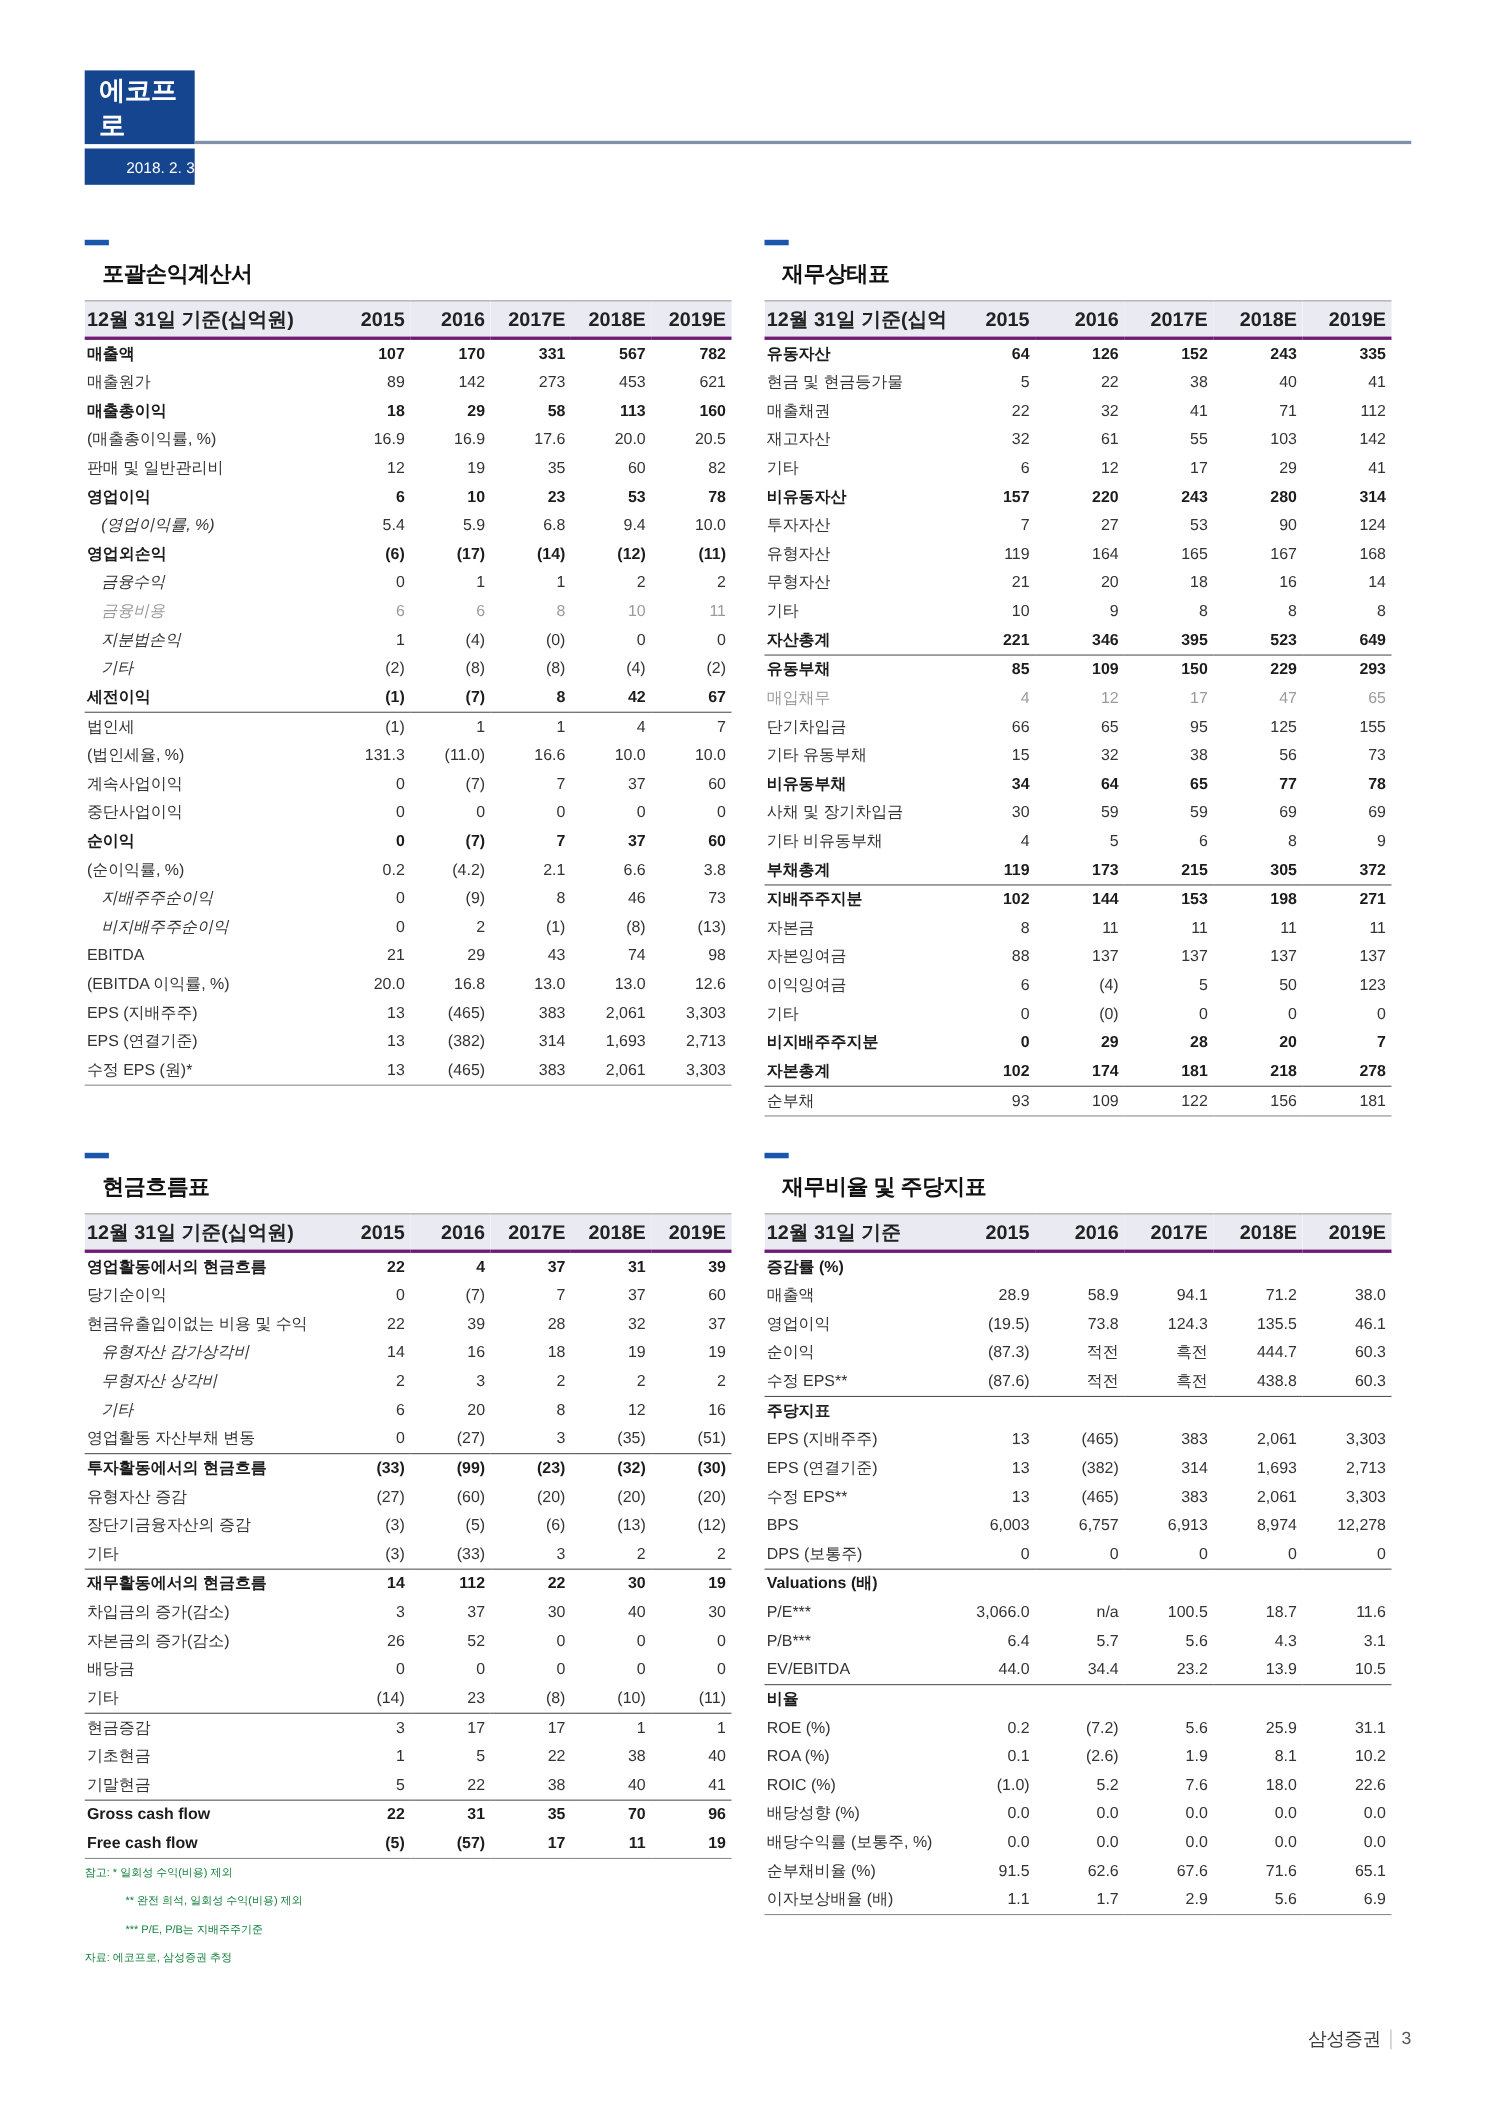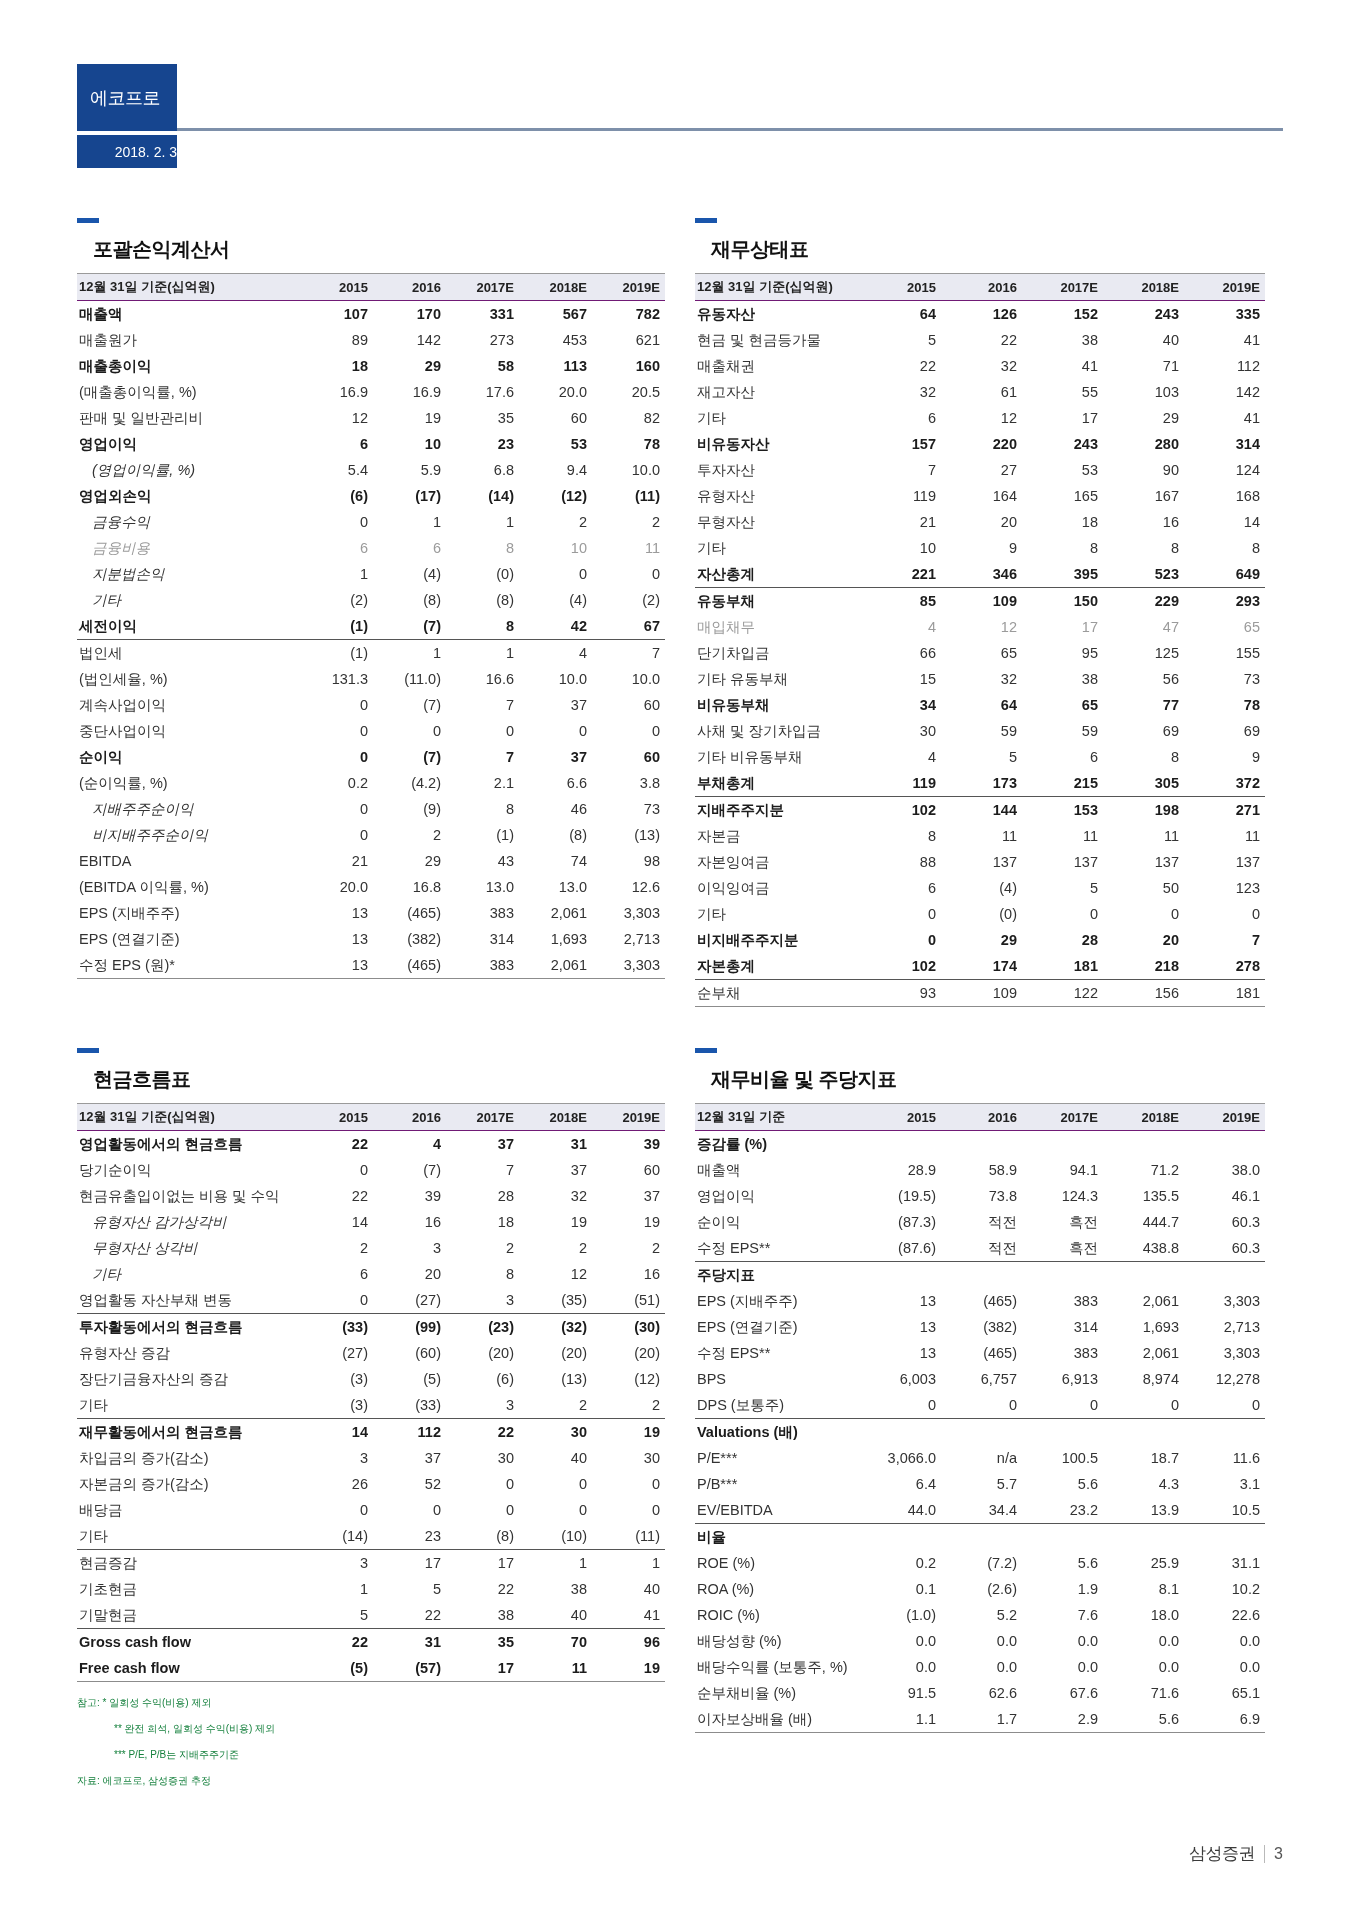--- a/index.html
+++ b/index.html
@@ -1,41 +1,41 @@
 <!DOCTYPE html>
 <html><head>
 <meta charset="utf-8">
 <style>
   html,body{margin:0;padding:0;background:#ffffff;}
   body{font-family:"Liberation Sans","DejaVu Sans",sans-serif;}
   .page{position:relative;width:1360px;height:1925px;background:#fff;overflow:hidden;}
 
   
   .title-box{position:absolute;left:77px;top:64px;width:100px;height:67px;background:#16458f;display:flex;align-items:center;padding-left:13px;box-sizing:border-box;}
-  .title-box span{color:#fff;font-size:18px;font-weight:normal;letter-spacing:-0.5px;}
+  .title-box span{color:#fff;font-size:24px;font-weight:bold;letter-spacing:-0.5px;}
   .date-box{position:absolute;left:77px;top:135px;width:100px;height:33px;background:#16458f;display:flex;align-items:center;padding-left:13px;box-sizing:border-box;justify-content:flex-end;}
   .date-box span{color:#fff;font-size:14px;}
   .h-rule{position:absolute;left:177px;top:128px;width:1106px;height:3px;background:#7e90aa;}
 
   
   .sec{position:absolute;}
   #sec-income{left:77px;top:218px;width:588px;}
   #sec-balance{left:695px;top:218px;width:570px;}
   #sec-cash{left:77px;top:1048px;width:588px;}
   #sec-ratio{left:695px;top:1048px;width:570px;}
   .dash{width:22px;height:5px;background:#1a56ac;}
   .sec-title{font-size:20px;font-weight:bold;color:#111;margin:13px 0 11px 16px;line-height:26px;letter-spacing:-0.5px;}
 
   
   .fin{border-collapse:collapse;table-layout:fixed;width:100%;border-bottom:1px solid #8c8c8c;}
   .t-left col.c-label{width:223px;}
   .t-left col.c-val{width:73px;}
   .t-right col.c-label{width:165px;}
   .t-right col.c-val{width:81px;}
-  .fin th{background:#e9eaf2;font-weight:bold;font-size:13px;color:#222;text-align:right;padding:4px 5px 4px 0;border-top:1px solid #9a9a9a;border-bottom:1px solid #701a75;white-space:nowrap;overflow:hidden;}
+  .fin th{background:#e9eaf2;font-weight:bold;font-size:18px;color:#222;text-align:right;padding:4px 5px 4px 0;border-top:1px solid #9a9a9a;border-bottom:3px solid #701a75;white-space:nowrap;overflow:hidden;}
   .fin th.label{text-align:left;padding:4px 0 4px 2px;}
   .fin td{font-size:14.5px;color:#333;text-align:right;padding:3px 5px 3px 0;white-space:nowrap;overflow:hidden;height:20px;line-height:20px;}
   .fin td.label{text-align:left;padding-left:2px;}
   .fin td.label.indent{padding-left:15px;font-style:italic;}
   .fin tr.bold td{font-weight:bold;color:#1c1c1c;}
   .fin tr.muted td{color:#9b9b9b;}
   .fin tr.sep td{border-bottom:1px solid #555;}
 
   
   .notes{position:absolute;left:77px;top:1690px;font-size:10px;color:#15803d;line-height:26px;}

